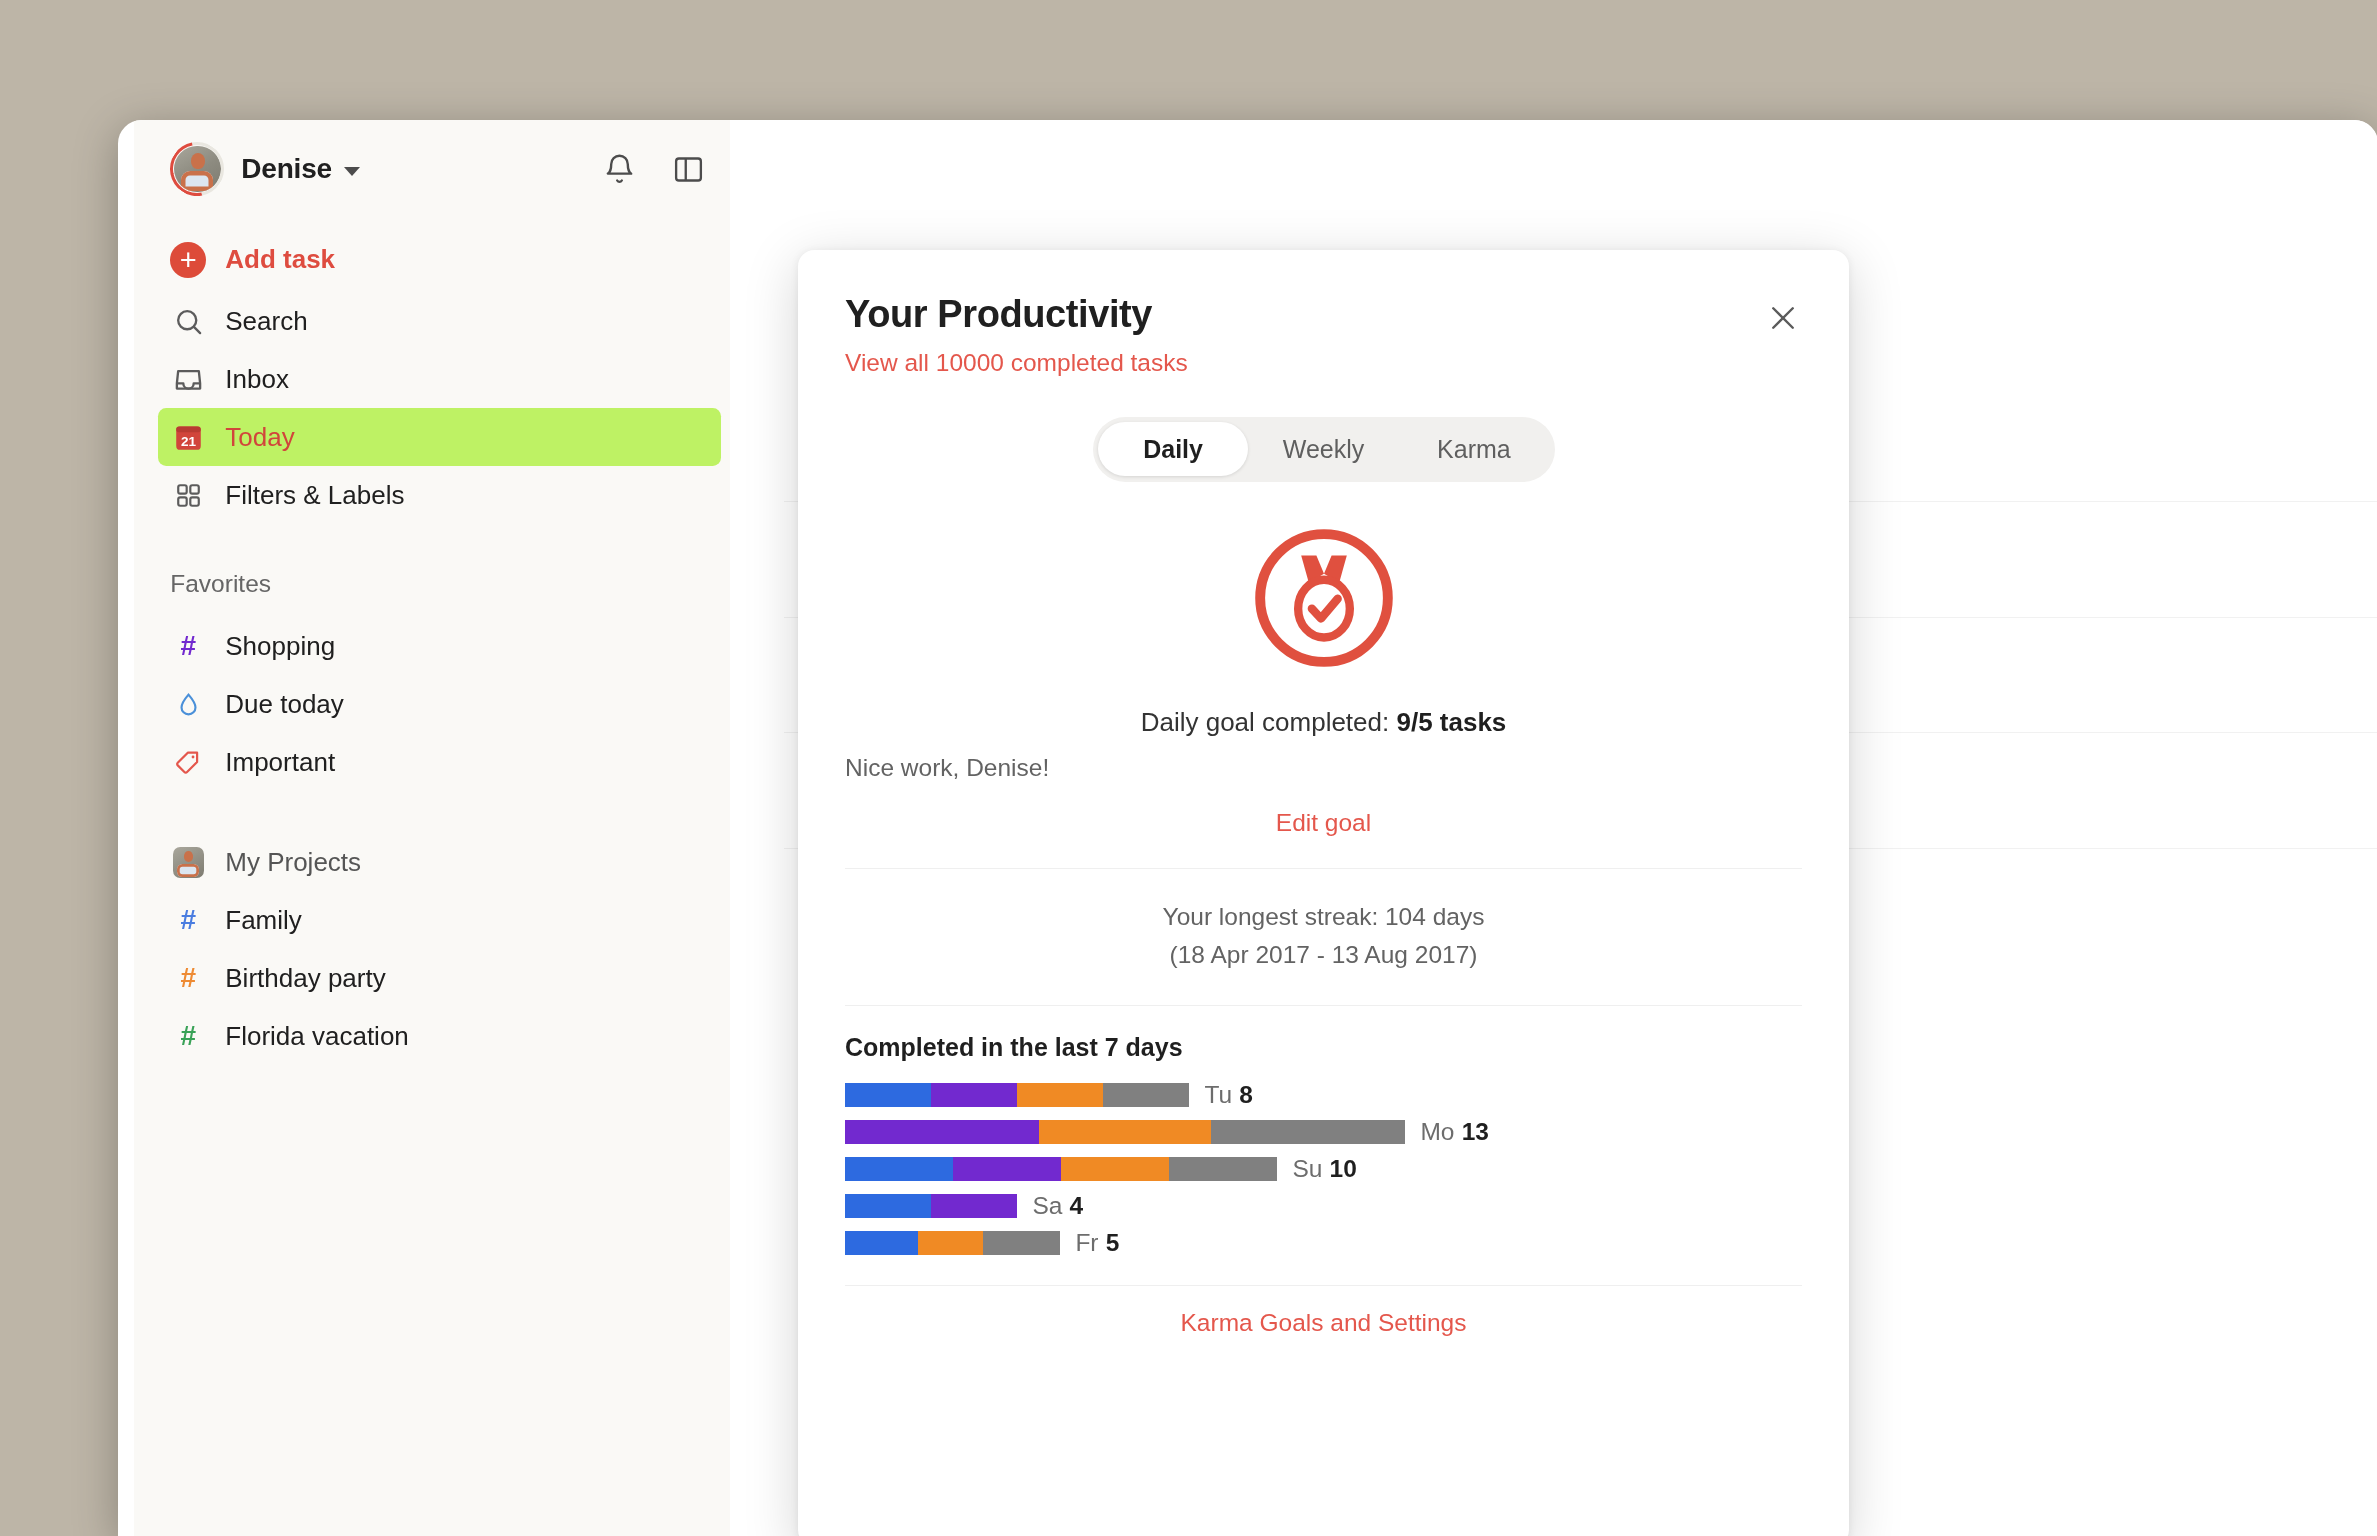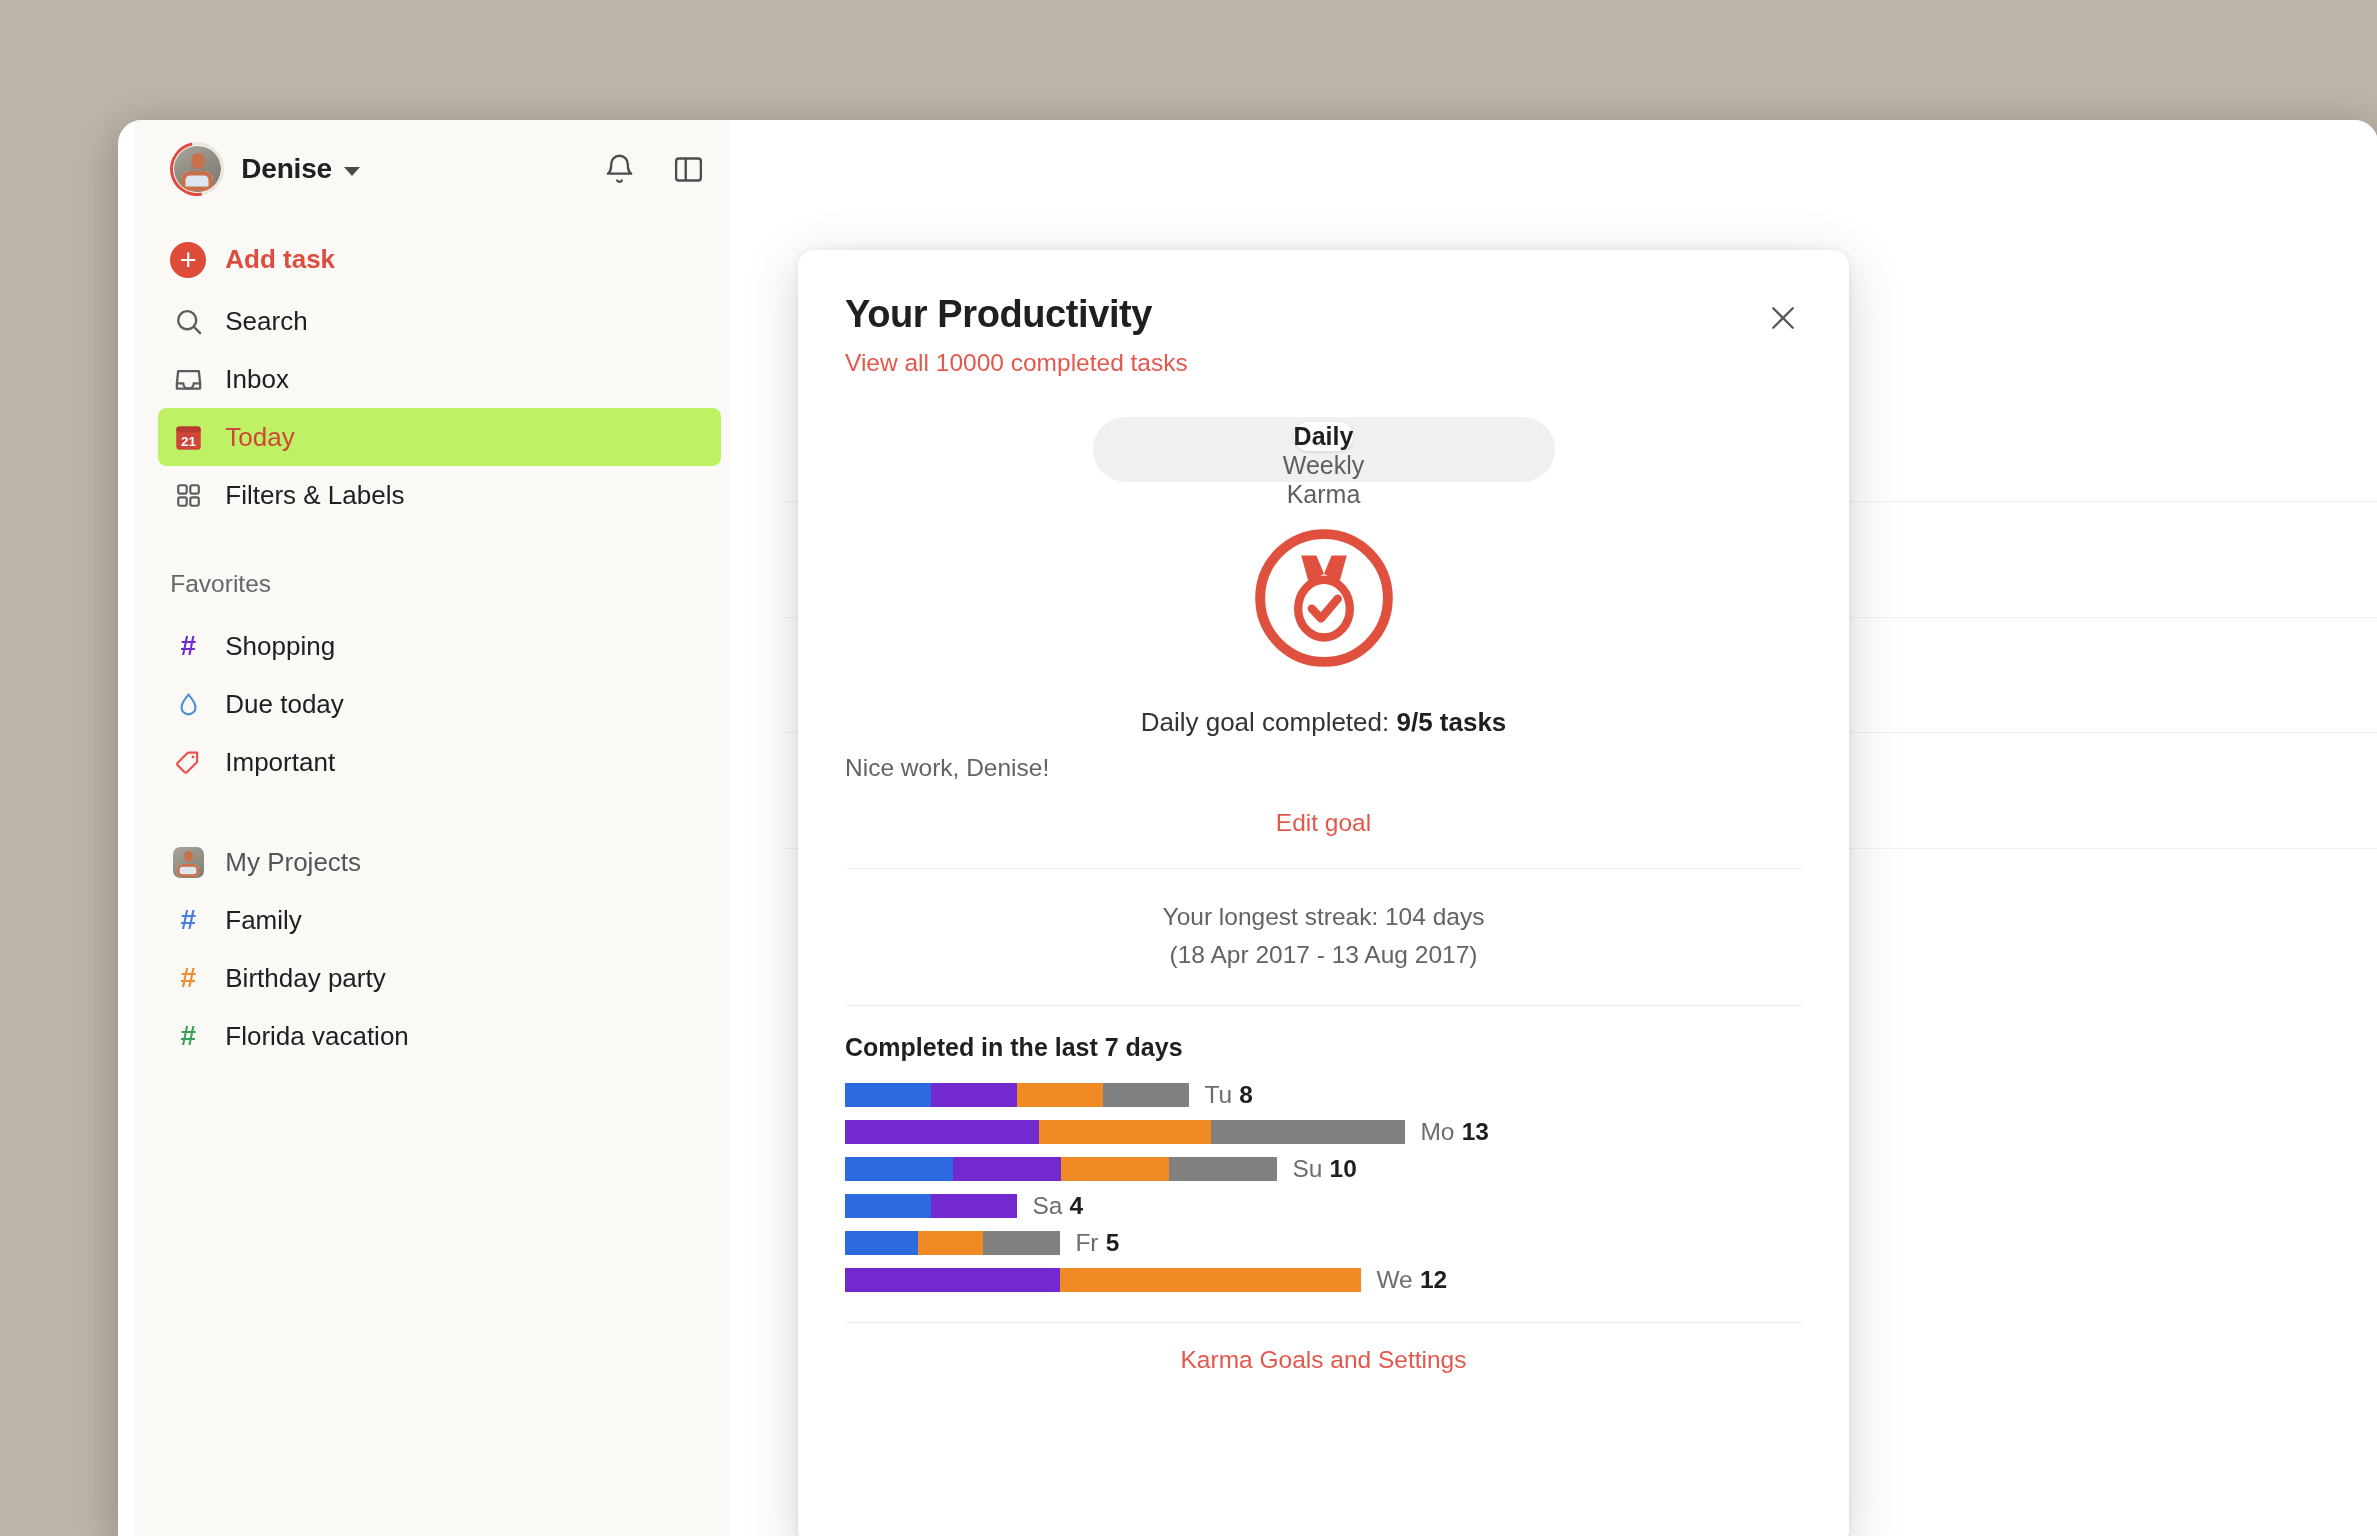--- a/index.html
+++ b/index.html
@@ -128,21 +128,21 @@
   .modal-close{
     position:absolute; right:42px; top:43px;
     width:49px;height:49px; display:flex;align-items:center;justify-content:center;
     cursor:pointer;
   }
 
   .tabs{
     margin:40px auto 0 auto;
     width:462px; height:65px;
     background:#f1f0ee; border-radius:33px;
-    display:flex; align-items:center; padding:5.4px;flex-direction:column;
+    display:flex; align-items:center; padding:5.4px;
   }
   .tab{
     flex:1; height:100%; border-radius:29px;
     display:flex; align-items:center; justify-content:center;
     font-size:25px; color:#5f5f5f; cursor:pointer;
   }
   .tab.active{ background:#fff; color:#1f1f1f; font-weight:700; box-shadow:0 0.9px 3.6px rgba(0,0,0,.12); }
 
   .medal-wrap{ display:flex; justify-content:center; margin-top:40px; }
   .goal-line{ text-align:center; font-size:26px; color:#333; margin-top:33px; }
@@ -387,27 +387,20 @@
           <div class="bar-label"><span>Sa</span><b>4</b></div>
         </div>
         <div class="bar-row">
           <div class="bar">
             <div class="seg" style="width: 73px; background: rgb(45, 106, 224);"></div>
             <div class="seg" style="width: 65px; background: rgb(240, 138, 36);"></div>
             <div class="seg" style="width: 77px; background: rgb(128, 128, 128);"></div>
           </div>
           <div class="bar-label"><span>Fr</span><b>5</b></div>
         </div>
-        <div class="bar-row">
-          <div class="bar">
-            <div class="seg" style="width: 215px; background: rgb(114, 41, 207);"></div>
-            <div class="seg" style="width: 301px; background: rgb(240, 138, 36);"></div>
-          </div>
-          <div class="bar-label"><span>We</span><b>12</b></div>
-        </div>
       </div>
 
     <div class="divider" style="margin-top:23.6px"></div>
     <div class="karma-link">Karma Goals and Settings</div>
 
   </div>
 </div>
 
 
 </body></html>

